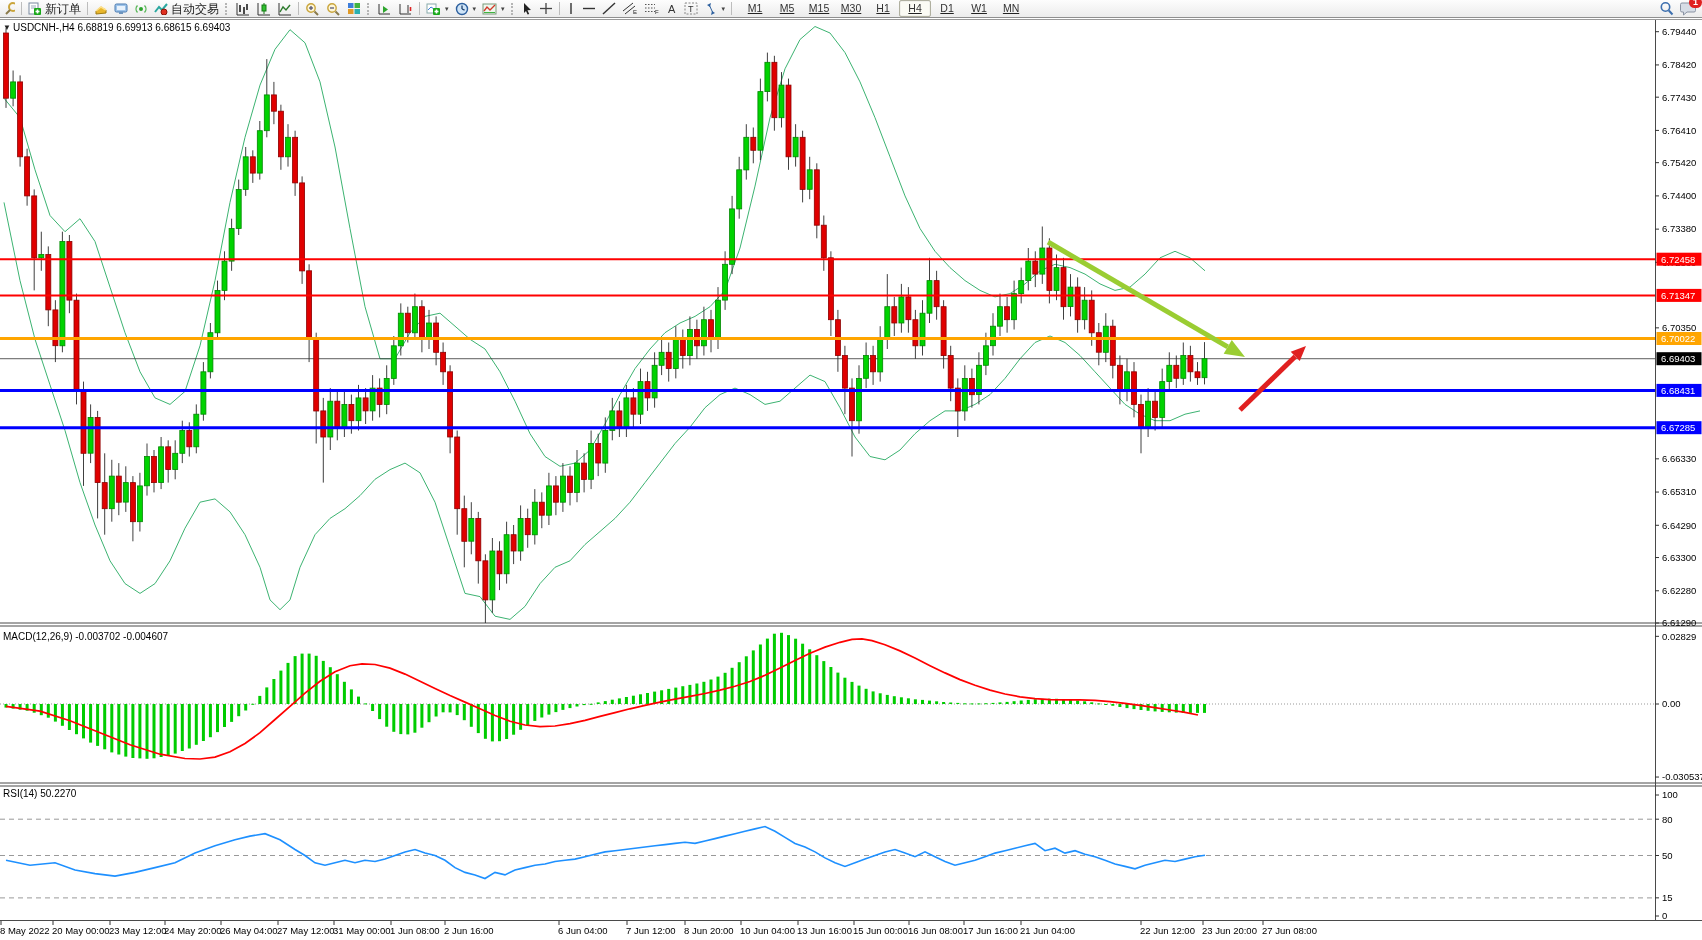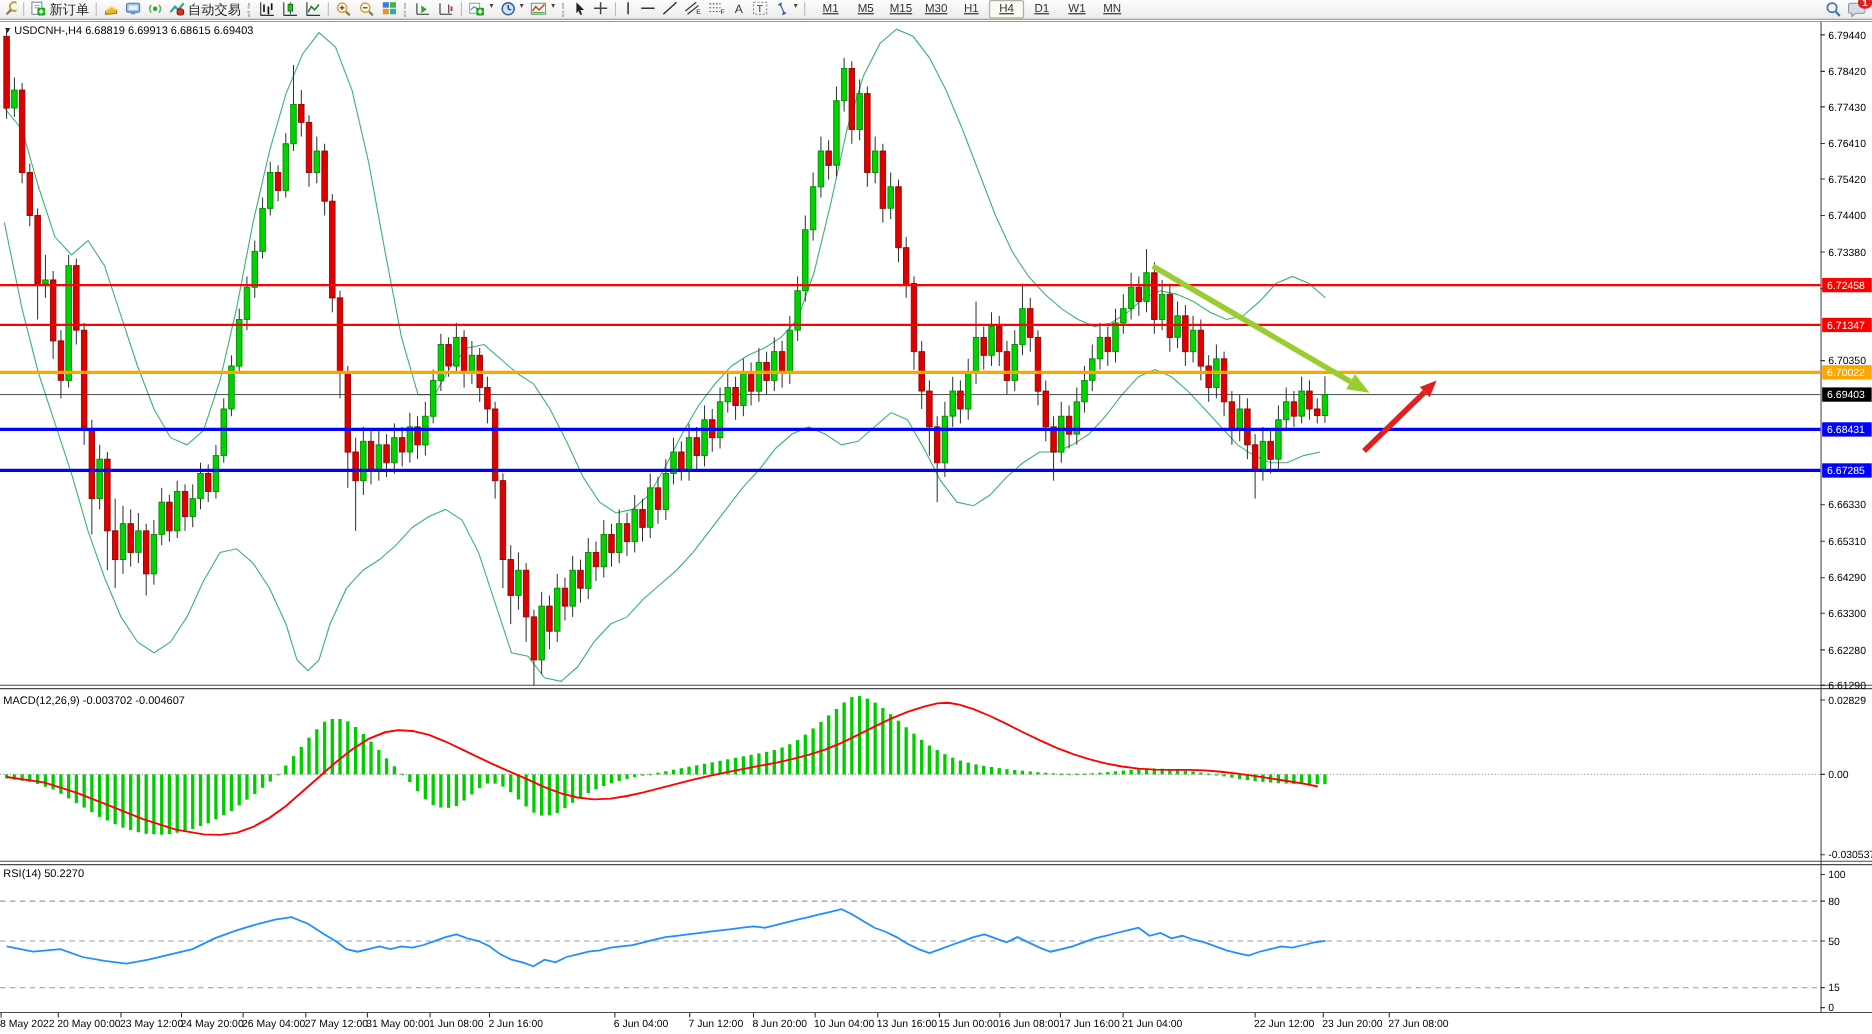--- a/index.html
+++ b/index.html
@@ -1,21 +1,21 @@
 <!DOCTYPE html>
 <html><head>
 <meta charset="utf-8">
 <style>
   html,body{margin:0;padding:0;background:#fff;width:1702px;height:940px;overflow:hidden;
     font-family:"Liberation Sans",sans-serif;-webkit-user-select:none;user-select:none;}
   
   .toolbar{position:absolute;left:0;top:0;width:1702px;height:18px;
     background:linear-gradient(#fdfdfd,#ececec);border-bottom:1px solid #8f8f8f;
     display:flex;align-items:center;padding:0 2px;box-sizing:border-box;font-size:12px;color:#222;}
-  .tb-btn{height:16px;display:flex;align-items:flex-start;gap:3px;padding:0 3px;border-radius:2px;cursor:default;}
+  .tb-btn{height:16px;display:flex;align-items:center;gap:3px;padding:0 3px;border-radius:2px;cursor:default;}
   .tb-lbl{font-size:12px;line-height:16px;white-space:nowrap;}
   .sep{width:1px;height:13px;background:#bdbdbd;margin:0 3px;}
   .grip{width:2px;height:12px;margin:0 3px;border-left:2px dotted #b5b5b5;}
   .caret{font-size:7px;color:#444;margin-left:1px;}
   .tf-group{display:flex;align-items:center;margin-left:4px;text-decoration:underline;}
   .tf-btn{min-width:24px;height:15px;line-height:15px;text-align:center;font-size:10.5px;
     color:#333;padding:0 3px;border:1px solid transparent;border-radius:2px;}
   .tf-btn.active{background:#fbfbf4;border:1px solid #b0b0a0;box-shadow:inset 0 0 1px #999;text-align:center;}
   .right-icons{margin-left:auto;display:flex;align-items:center;gap:6px;padding-right:4px;}
   .chat-wrap{position:relative;}

